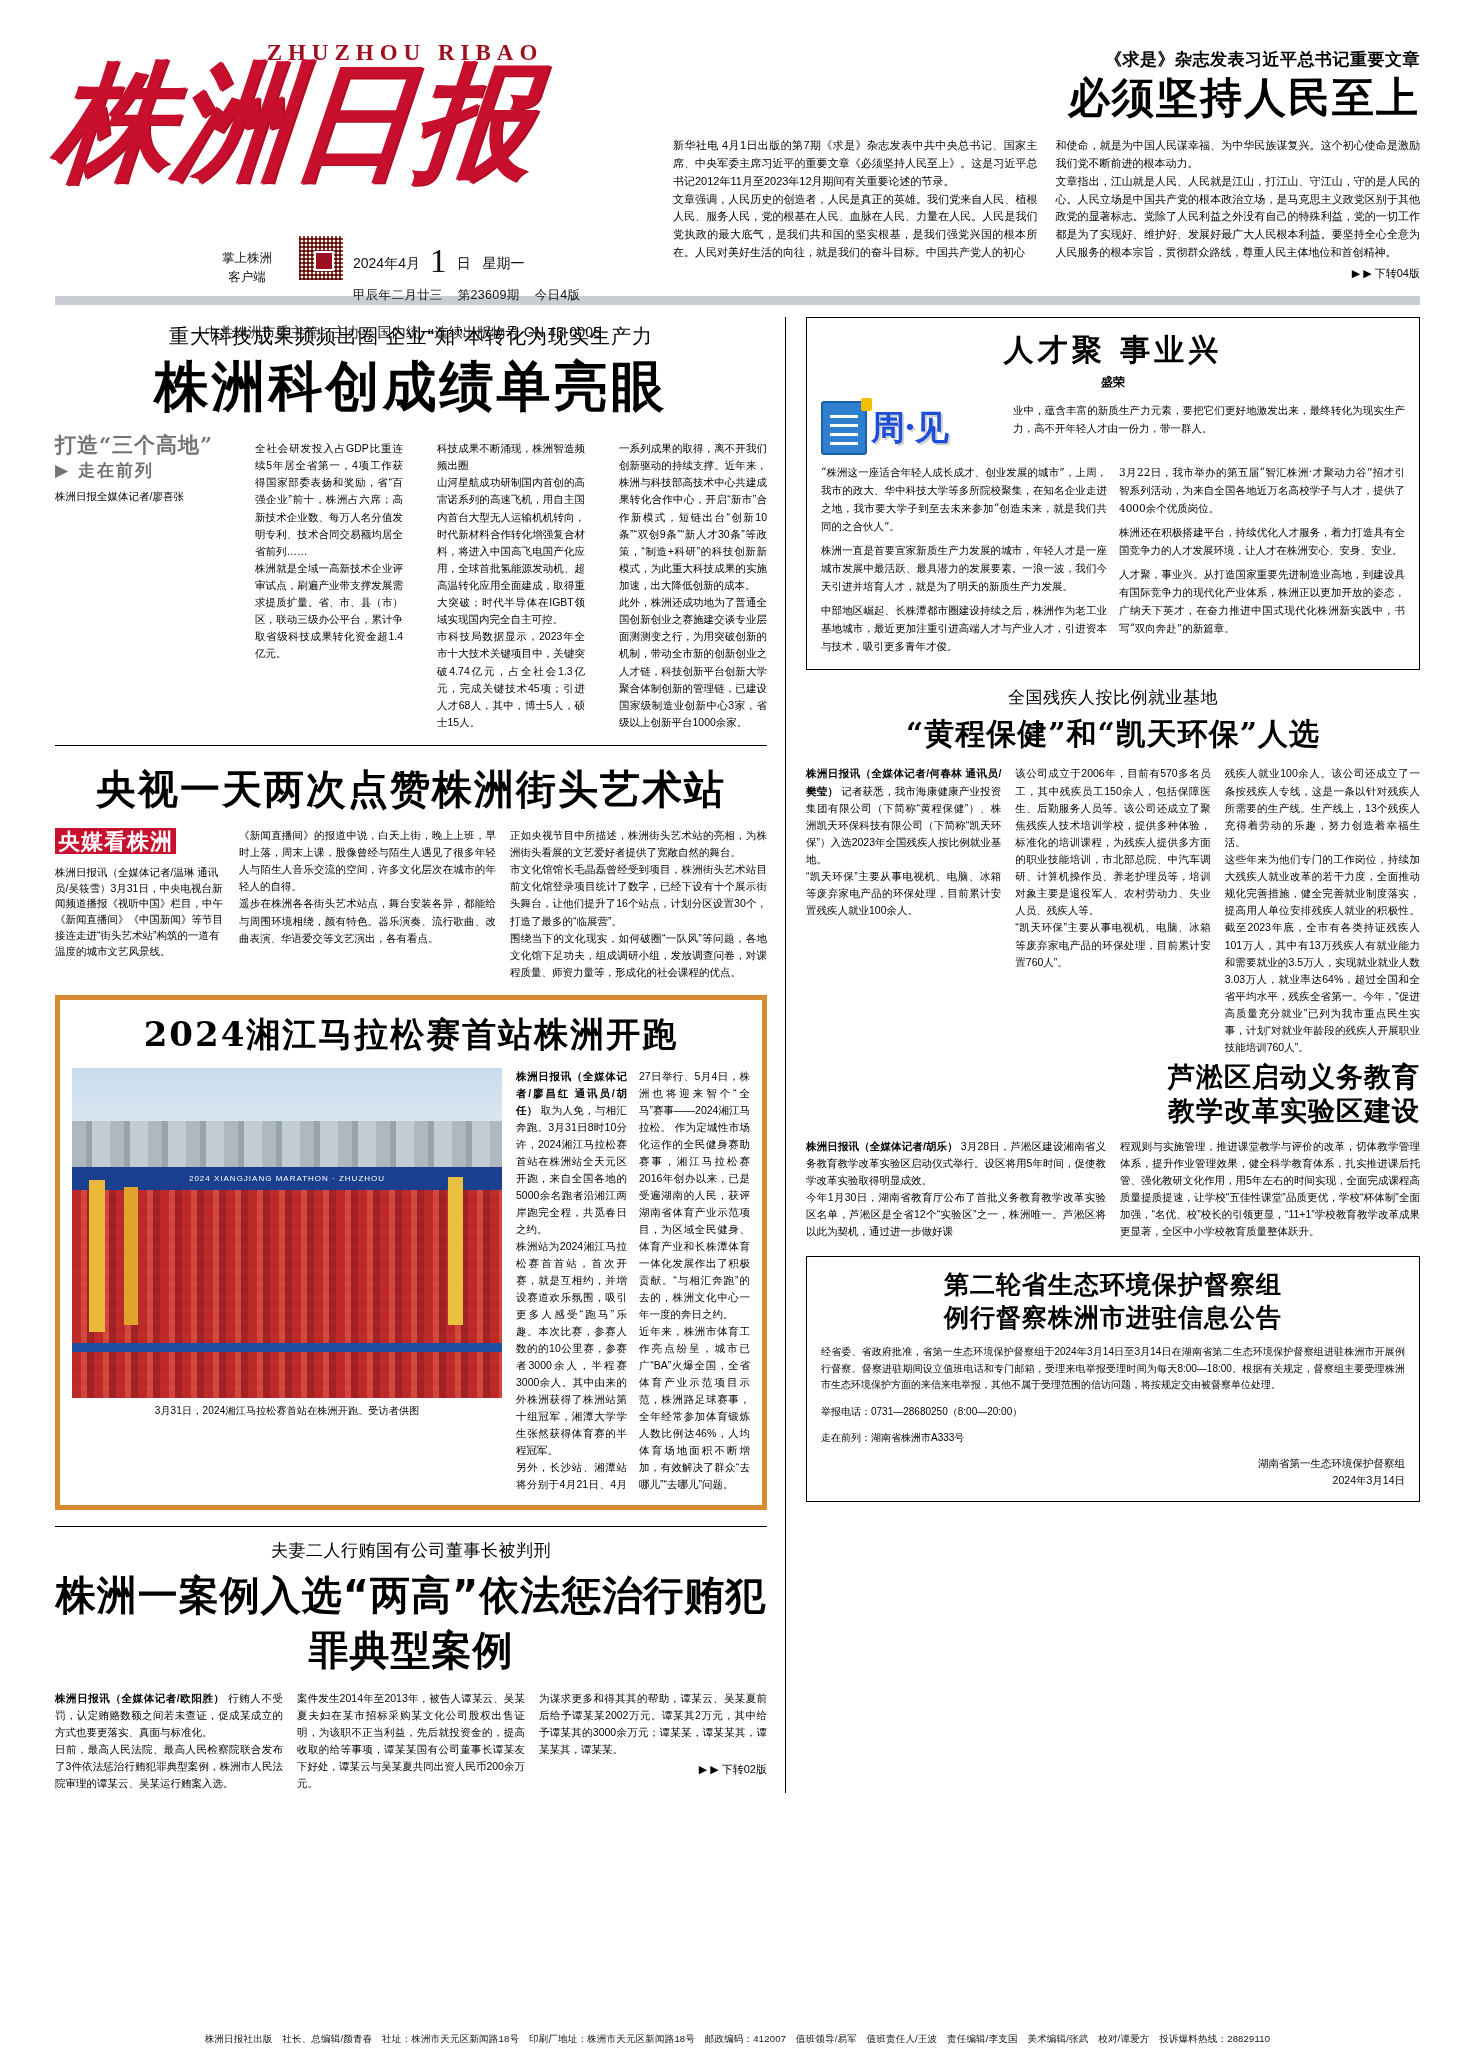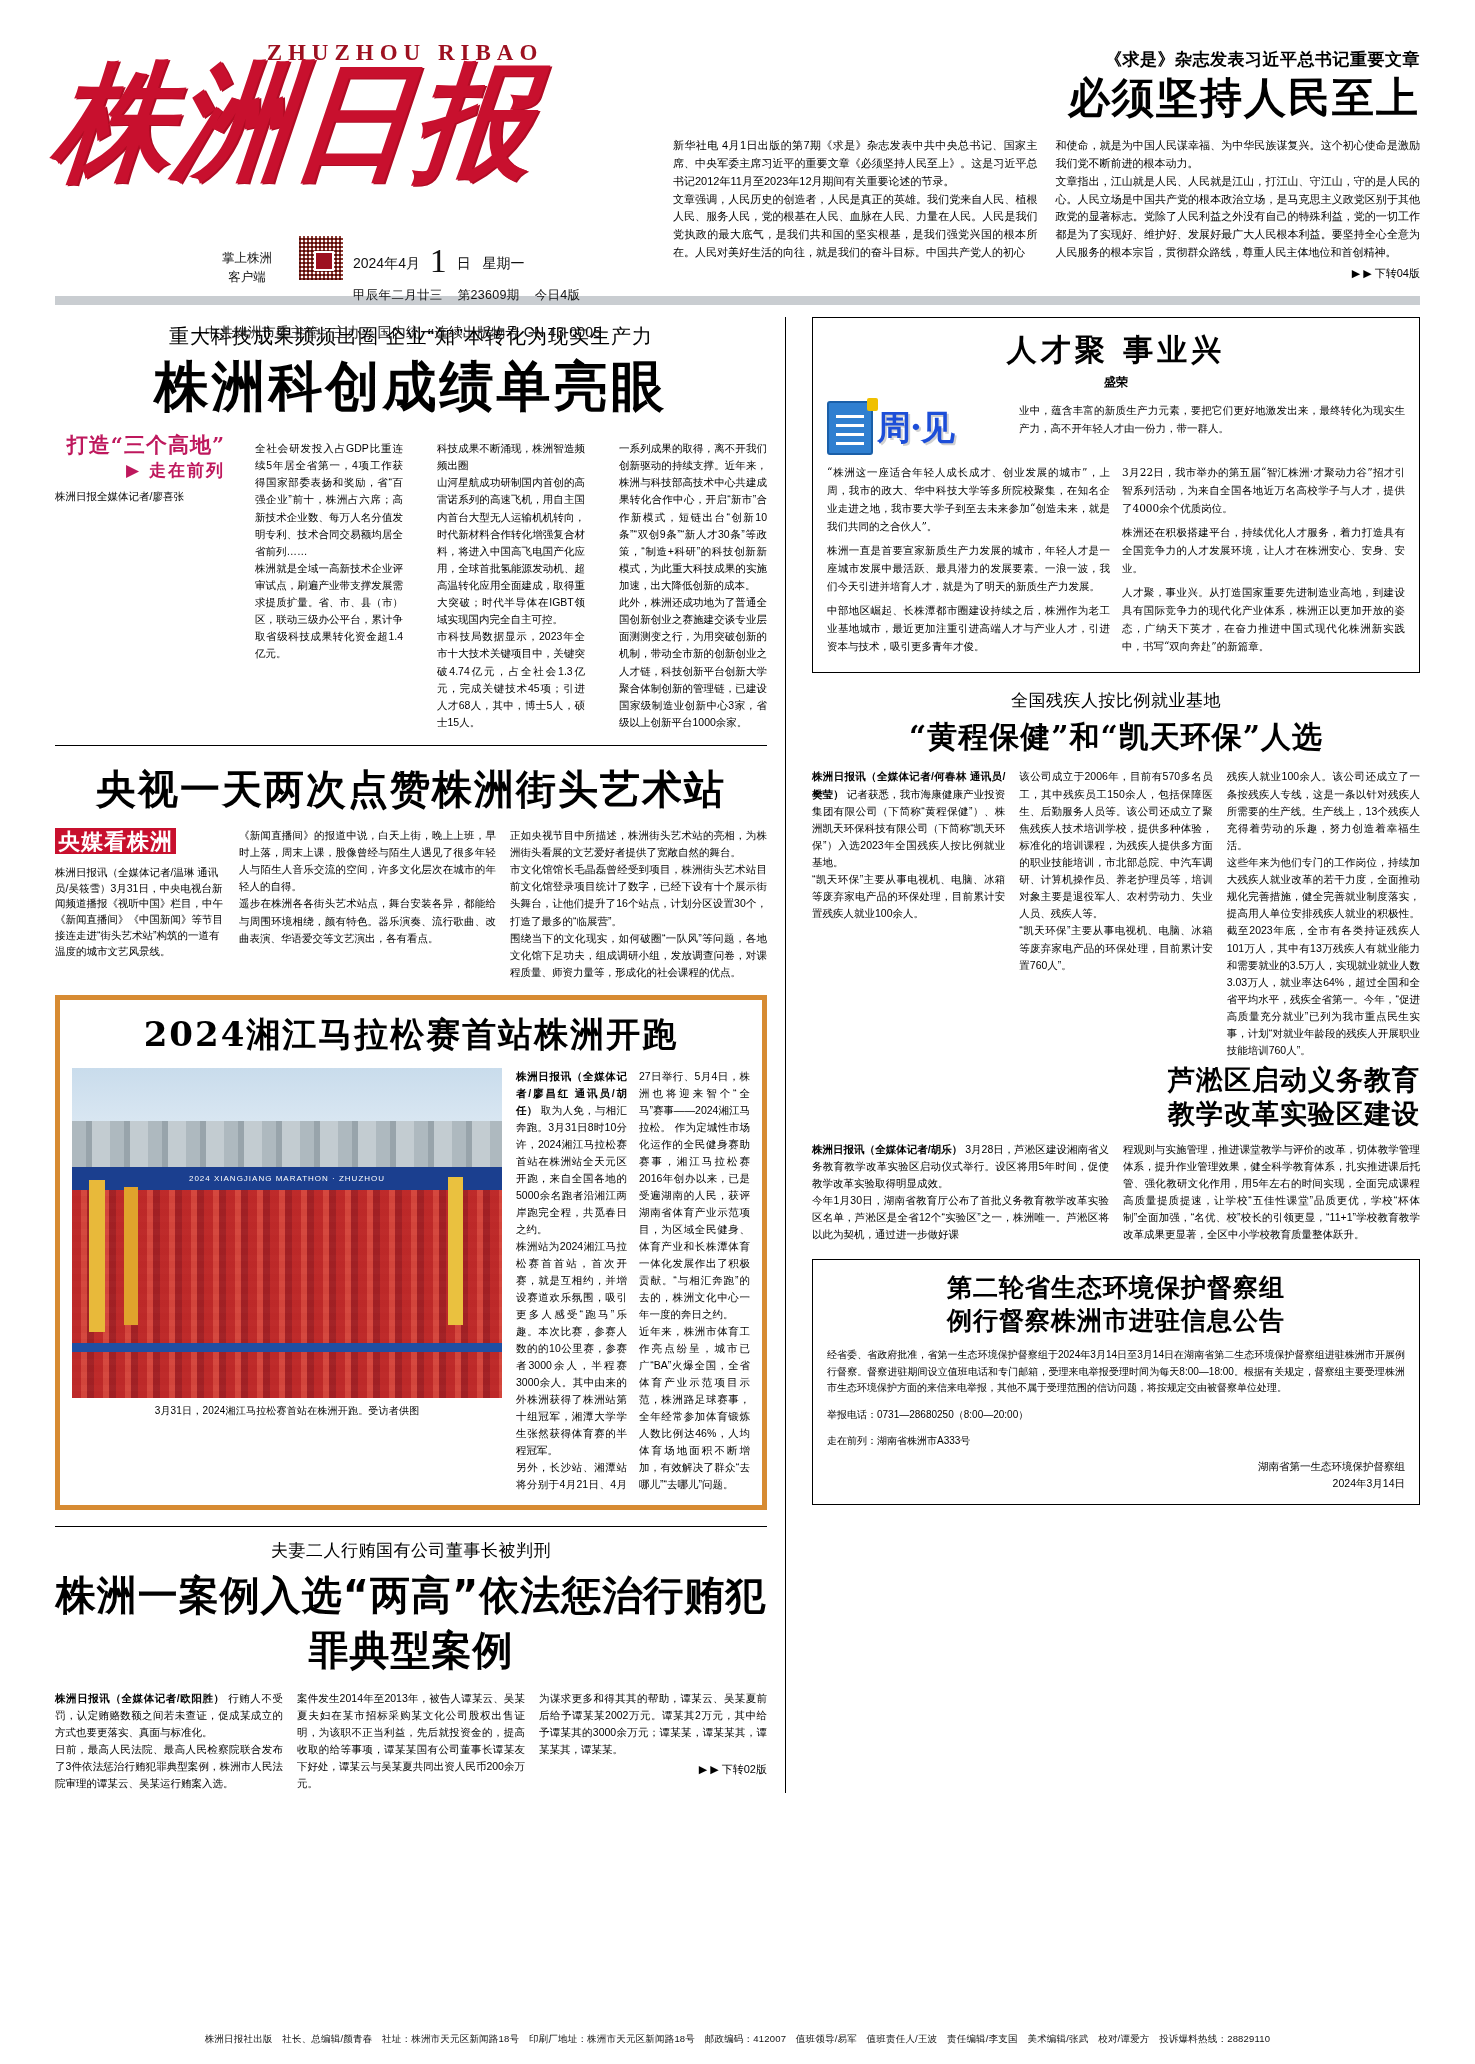--- a/index.html
+++ b/index.html
@@ -56,31 +56,31 @@
       margin-top:4px; line-height:1.1; font-family:"DejaVu Sans","Liberation Sans",sans-serif; }
   .lead-cols { display:flex; gap:18px; margin-top:16px; font-size:11px; line-height:1.62; text-align:justify; }
   .lead-cols > div { flex:1; }
   .cont-mark { text-align:right; font-size:11px; margin-top:3px; }
 
   .rule-thick { height:9px; background:#c9cdd1; margin:6px 55px 0 55px; }
 
   
   .body-wrap { display:flex; padding: 0 55px; margin-top:12px; gap:0; }
   .col-left { width: 730px; padding-right:18px; }
-  .col-right { width: 635px; padding-left:26px; border-left:1px solid #000; }
+  .col-right { width: 635px; padding-left:20px; border-left:1px solid #000; }
 
   .story-kicker { text-align:center; font-size:20px; letter-spacing:1px; margin-top:6px; }
   .story-head-main { text-align:center; font-size:54px; font-weight:900; letter-spacing:3px;
       line-height:1.15; margin-top:6px; font-family:"DejaVu Sans","Liberation Sans",sans-serif; }
 
   .badge-row { display:flex; align-items:flex-start; gap:10px; margin-top:14px; }
   .badge-art { width:170px; flex:0 0 170px; }
   .badge-red {
-    font-size:21px; font-weight:900; color:#be185d; letter-spacing:1px;
-    font-family:"DejaVu Serif",serif; line-height:1.2;text-align:right;
+    font-size:21px; font-weight:900; color:#737373; letter-spacing:1px;
+    font-family:"DejaVu Serif",serif; line-height:1.2;
   }
   .badge-red .sub { display:block; font-size:17px; margin-top:3px; letter-spacing:2px; }
   .byline-small { font-size:10.5px; margin-top:8px; line-height:1.5; }
 
   .cols4 { display:flex; gap:14px; margin-top:8px; font-size:10.5px; line-height:1.63; text-align:justify; }
   .cols4 > div { flex:1;margin-left:20px; }
 
   .sec-sep { height:1px; background:#000; margin:14px 0 0 0; }
 
   .story2-head { text-align:center; font-size:40px; font-weight:900; letter-spacing:2px;

